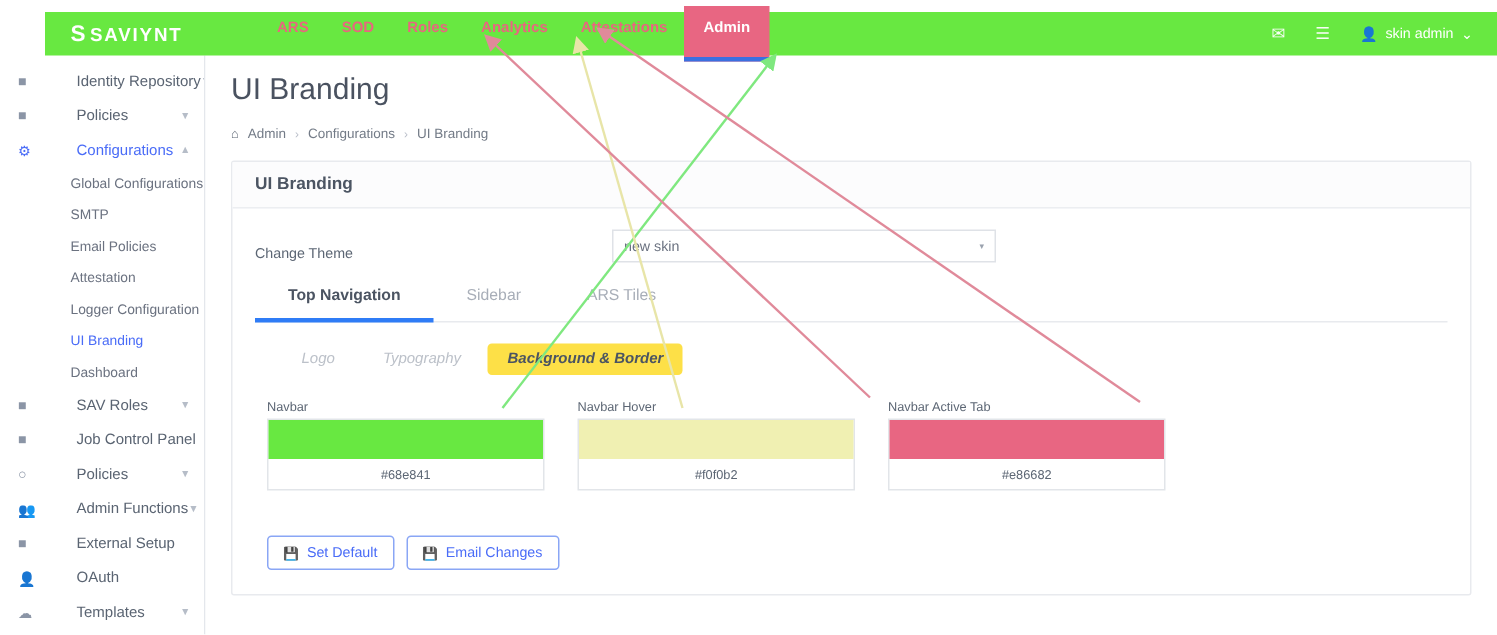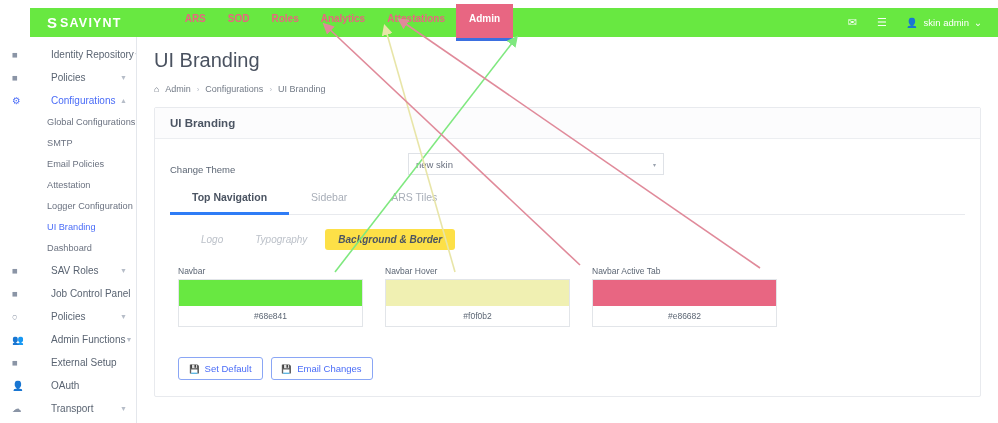--- a/index.html
+++ b/index.html
@@ -223,21 +223,21 @@
     <div class="s-row">
       <span class="s-ico">■</span>
       <span class="s-lbl">External Setup</span>
     </div>
     <div class="s-row">
       <span class="s-ico">👤</span>
       <span class="s-lbl">OAuth</span>
     </div>
     <div class="s-row">
       <span class="s-ico">☁</span>
-      <span class="s-lbl">Transport</span>
+      <span class="s-lbl">Templates</span>
       <span class="s-caret">▼</span>
     </div>
 
   </div>
 
   <div class="main">
 
     <div class="page-head">
       <div class="page-title">UI Branding</div>
       <div class="crumbs">

